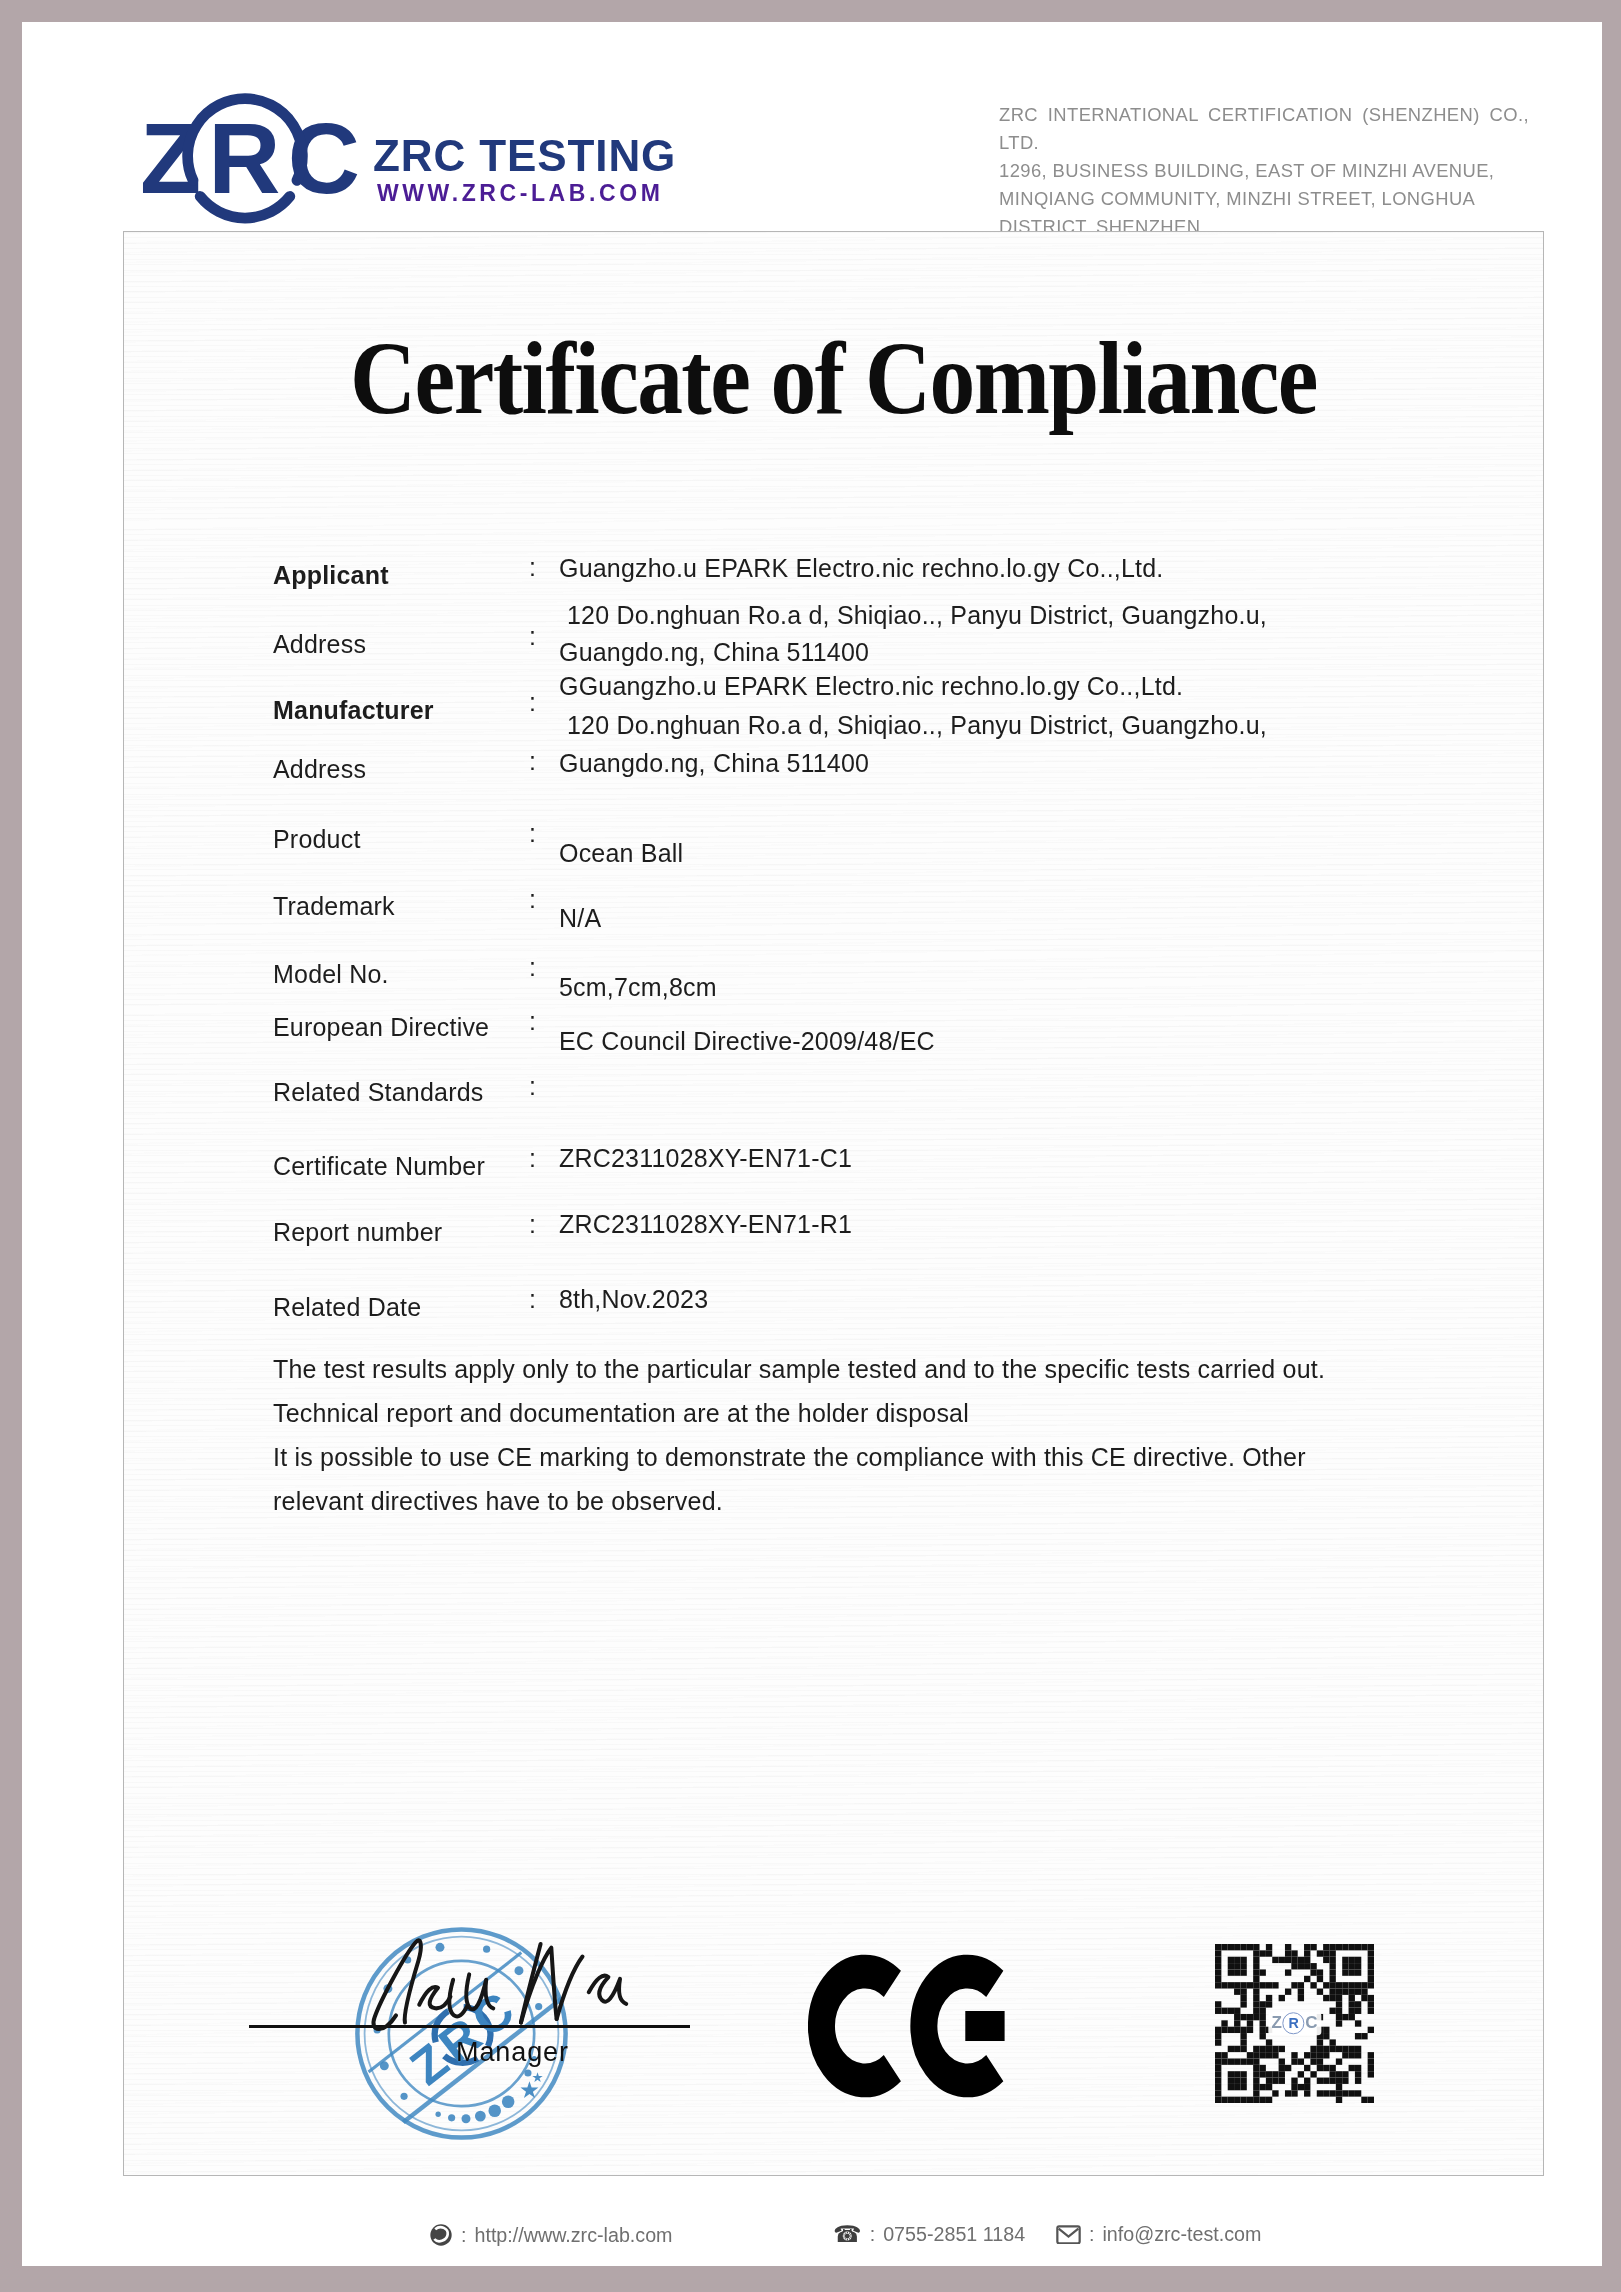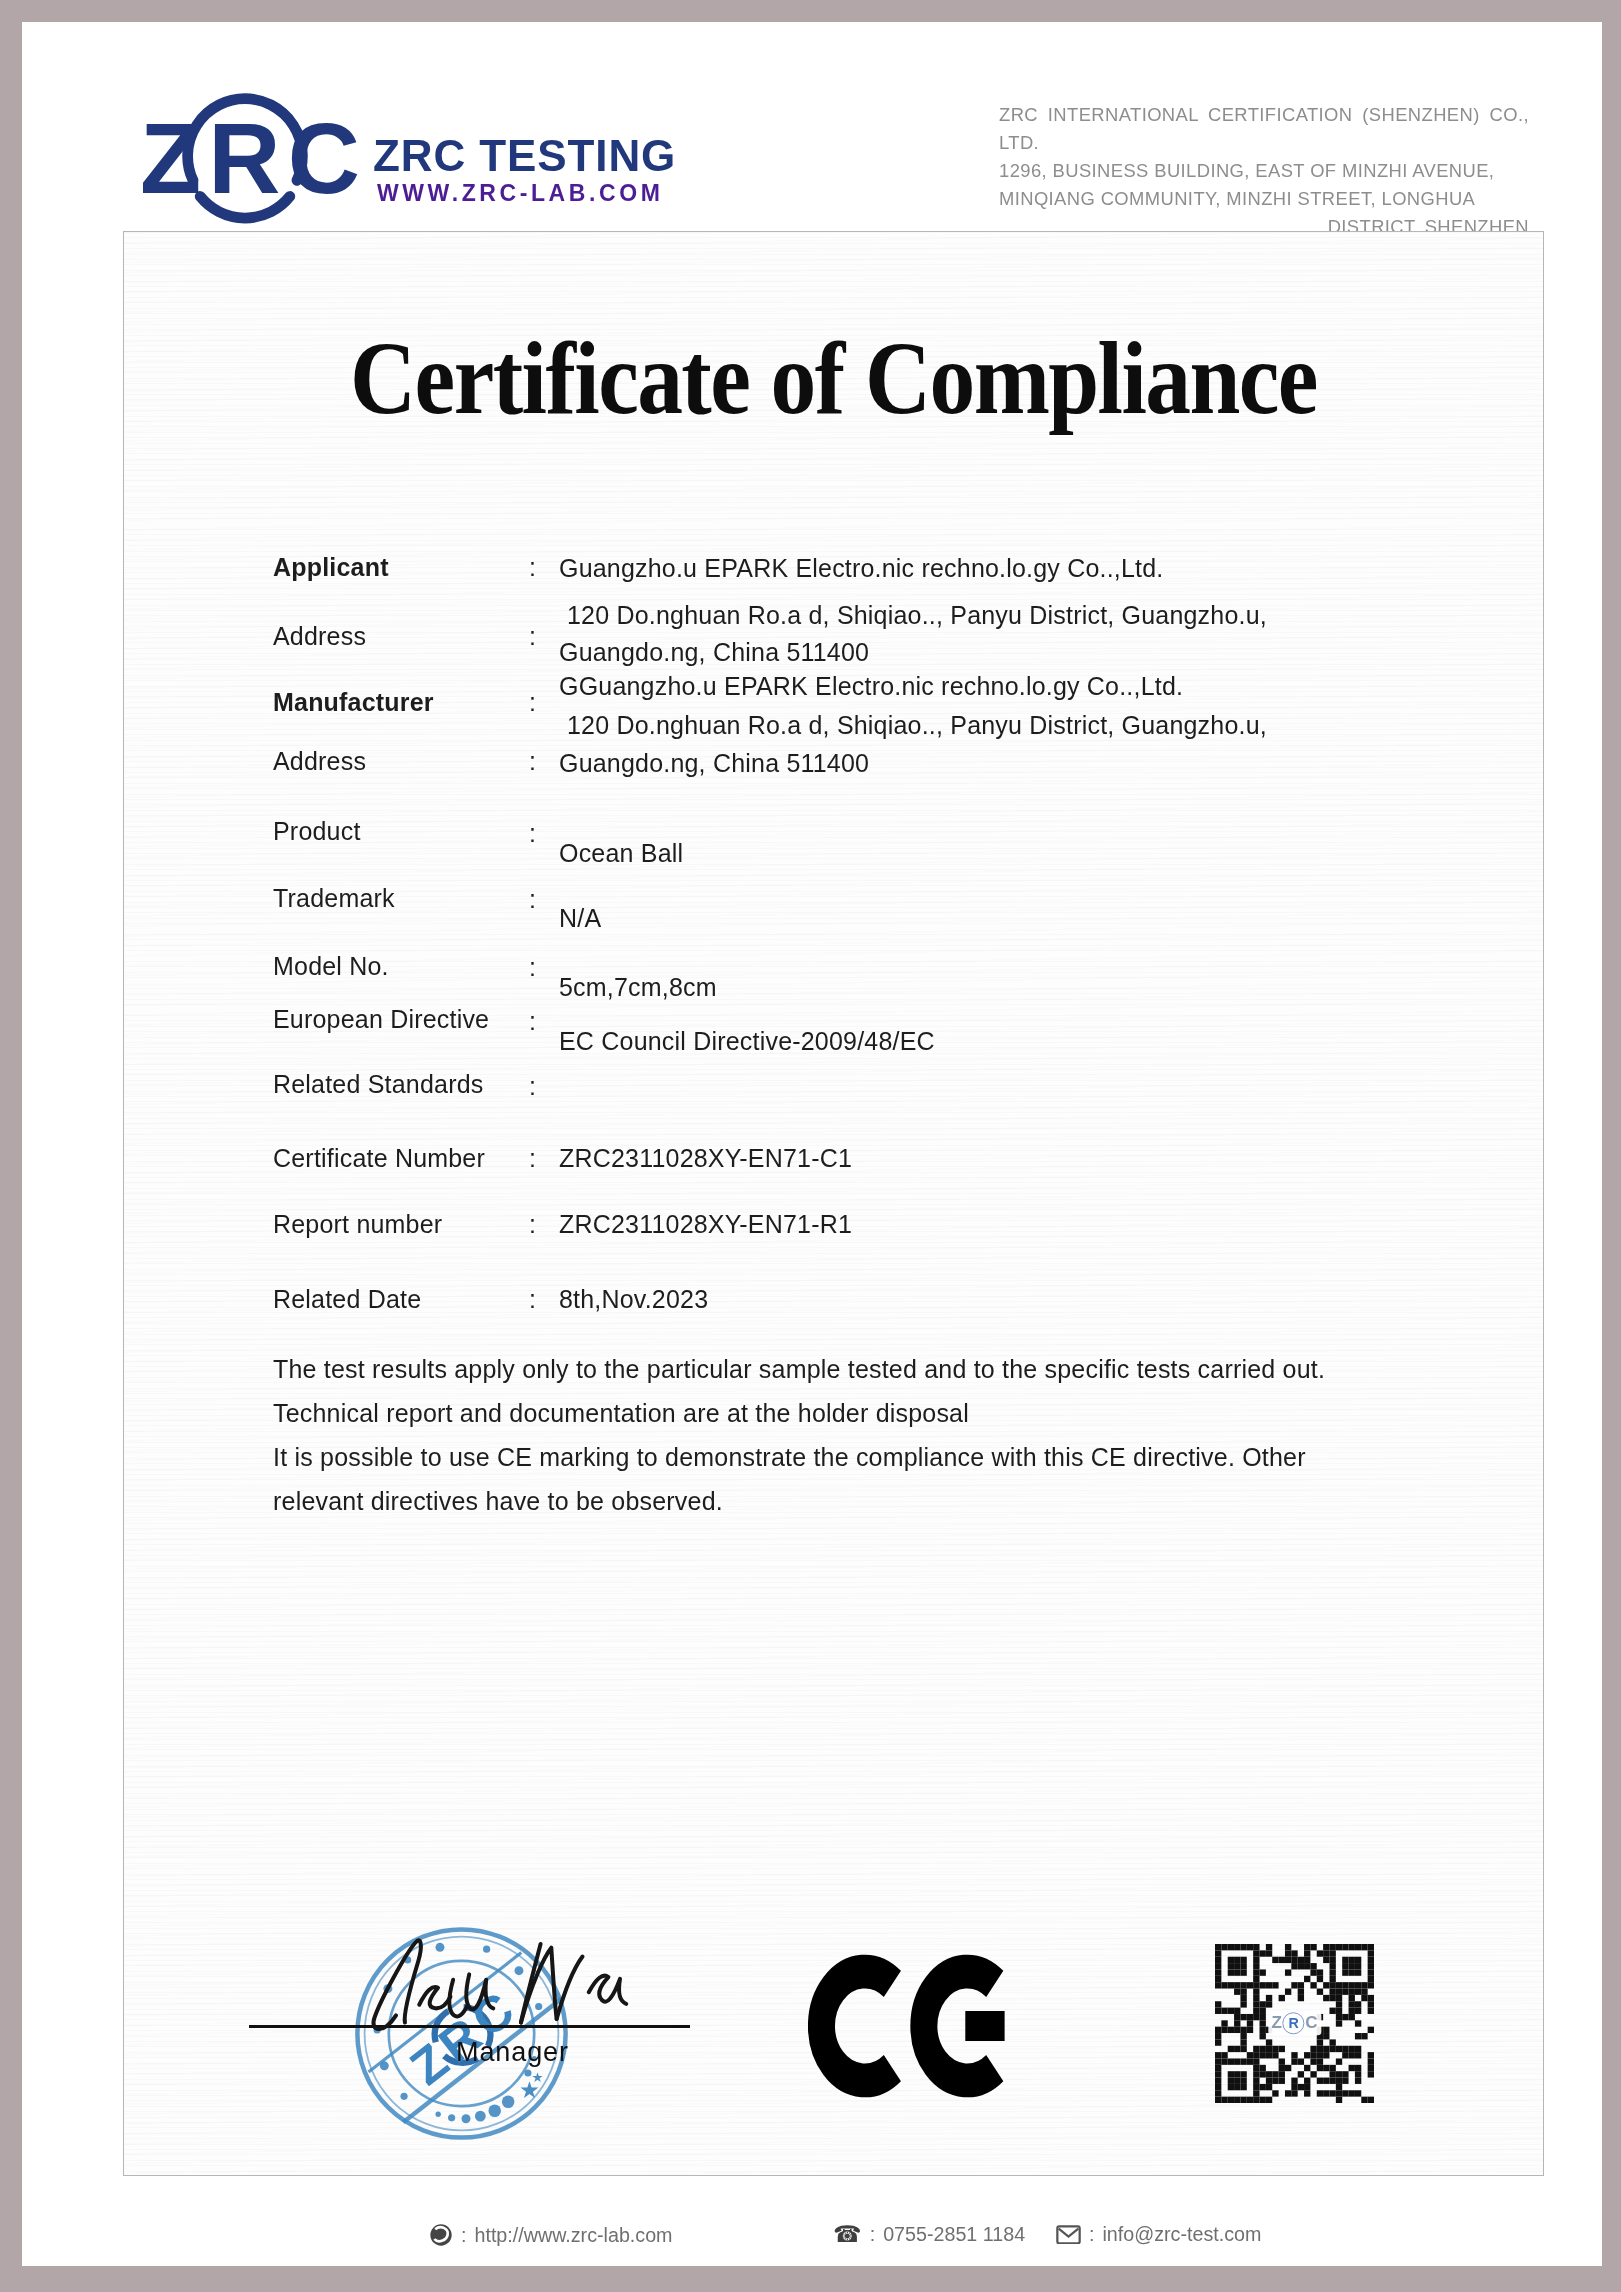--- a/index.html
+++ b/index.html
@@ -14,34 +14,34 @@
   .logo-mark{position:absolute;left:118px;top:86px;display:flex;font-weight:700;
     font-size:100px;line-height:1;color:#21397c;letter-spacing:1.8px;}
   .logo-r-wrap{position:relative;padding:0 5.4px;}
   .logo-arcs{position:absolute;left:50%;top:50%;transform:translate(-50%,-47%);}
   .logo-name{position:absolute;left:351px;top:109px;font-size:44px;font-weight:700;
     color:#21397c;letter-spacing:0.9px;}
   .logo-site{position:absolute;left:355px;top:158px;font-size:23px;font-weight:600;
     color:#4c1d95;letter-spacing:3.6px;}
   .header-right{position:absolute;left:977px;top:79px;width:530px;font-size:18.4px;
     line-height:28px;color:#8d8d8d;font-weight:500;text-align:justify;letter-spacing:0.4px;}
-  .header-right div:last-child{text-align:right;}
+  .header-right div:last-child{text-align:left;}
   
   .panel{position:absolute;left:101px;top:209px;width:1421px;height:1945px;
     border:1.8px solid #b6b6b6;box-sizing:border-box;background:#fdfdfd;
     background-image:
       repeating-linear-gradient(180deg, rgba(160,160,160,.055) 0 0.9px, rgba(255,255,255,0) 0.9px 5.4px),
       repeating-linear-gradient(179deg, rgba(190,190,190,.04) 0 1.8px, rgba(255,255,255,0) 1.8px 9.9px);
   }
   .doc-title{position:absolute;left:101px;top:296px;width:1421px;margin:0;
     text-align:center;font-family:"Liberation Serif",serif;font-weight:700;
     font-size:104px;letter-spacing:-1.8px;color:#0d0d0d;
     transform:scaleX(.88);transform-origin:50% 50%;white-space:nowrap;}
   
-  .flabel{position:absolute;left:251px;font-size:25px;letter-spacing:0.2px;}
+  .flabel{position:absolute;left:251px;font-size:25px;letter-spacing:0.2px;margin-top:8px;}
   .fbold{font-weight:700;}
   .fcolon{position:absolute;left:507px;font-size:25px;}
   .fvalue{position:absolute;left:537px;font-size:25px;letter-spacing:0.2px;white-space:nowrap;}
   .indent8{left:545px;}
   
   .para{position:absolute;left:251px;top:1309px;width:1155px;font-size:25px;
     line-height:44px;letter-spacing:0.2px;margin-top:16px;}
   
   .stamp{position:absolute;left:330px;top:1902px;}
   .sig-line{position:absolute;left:227px;top:2003px;width:441px;height:2.7px;background:#111;}

